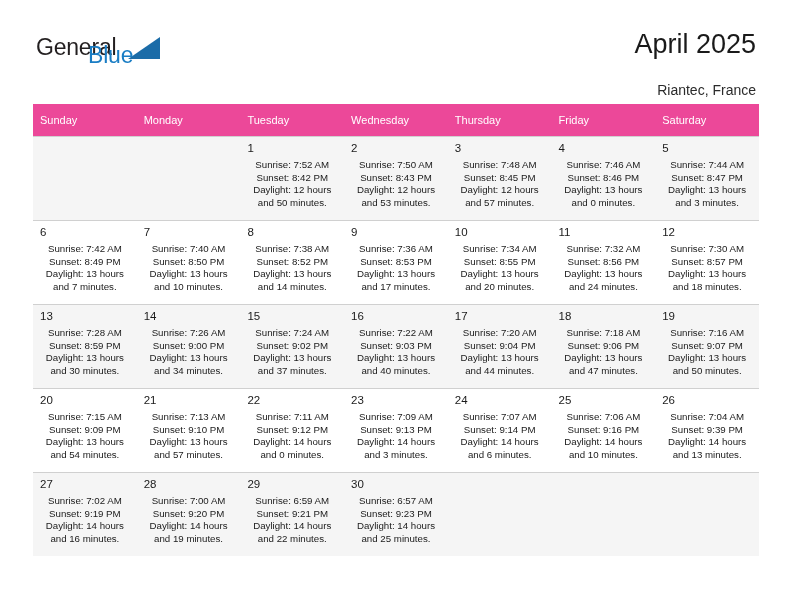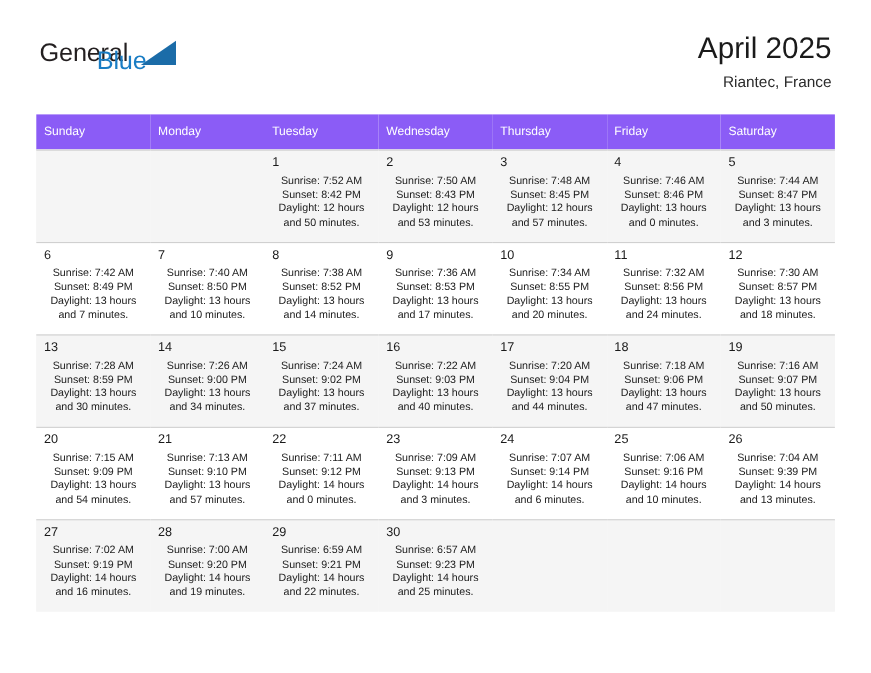--- a/index.html
+++ b/index.html
@@ -73,35 +73,35 @@
   .cal-title {
     font-size: 27px;
     color: #1a1a1a;
     line-height: 32px;
     white-space: nowrap;
   }
   .cal-subtitle {
     font-size: 14px;
     color: #2b2b2b;
     line-height: 20px;
-    margin-top: 4px;
+    margin-top: 20px;
     white-space: nowrap;
   }
 
   
   .cal {
     position: absolute;
     left: 33px;
     top: 104px;
     width: 726px;
     border-collapse: collapse;
     table-layout: fixed;
   }
   .cal th {
-    background: #8b5cf6;
+    background: #ec4899;
     color: #ffffff;
     font-size: 11px;
     font-weight: normal;
     text-align: left;
     padding: 6px 0 6px 7px;
     height: 20px;
     border: none;
   }
   .cal td {
     vertical-align: top;

